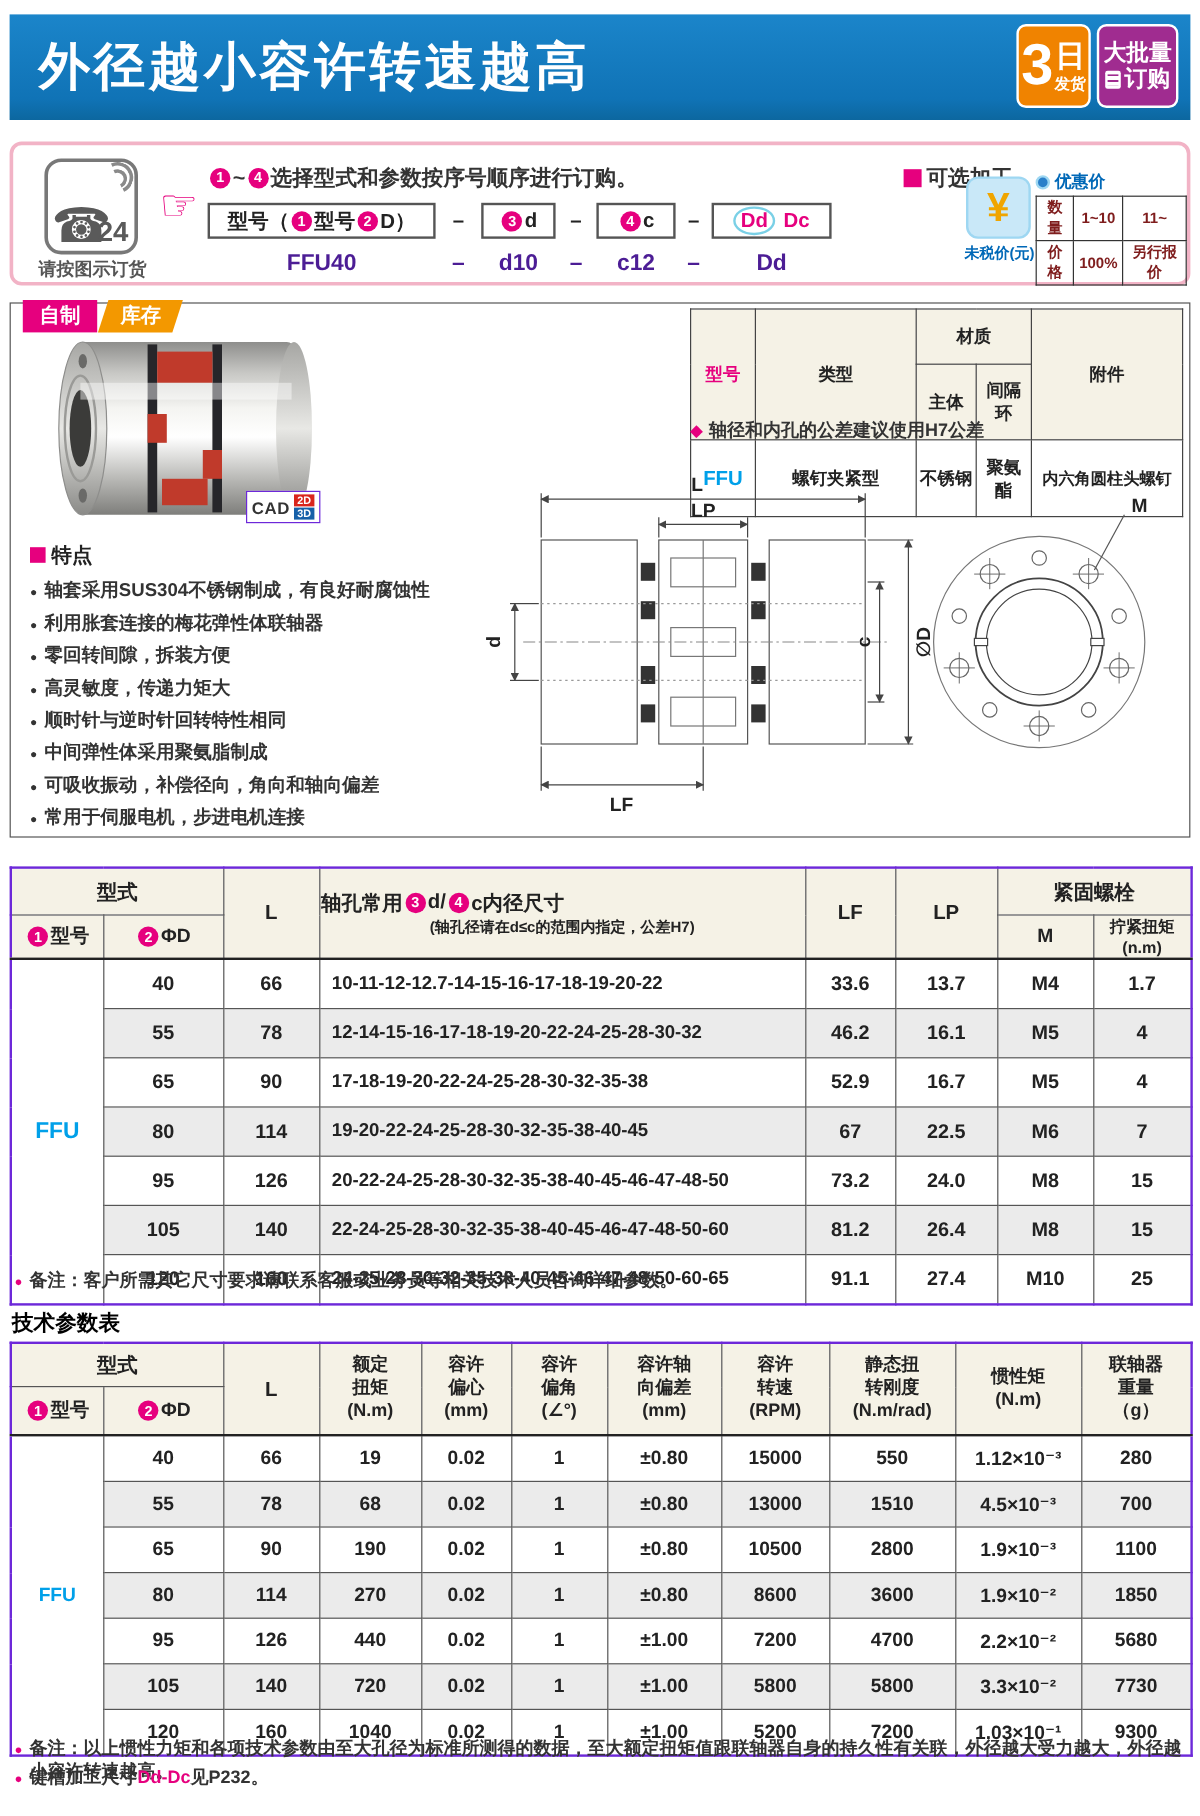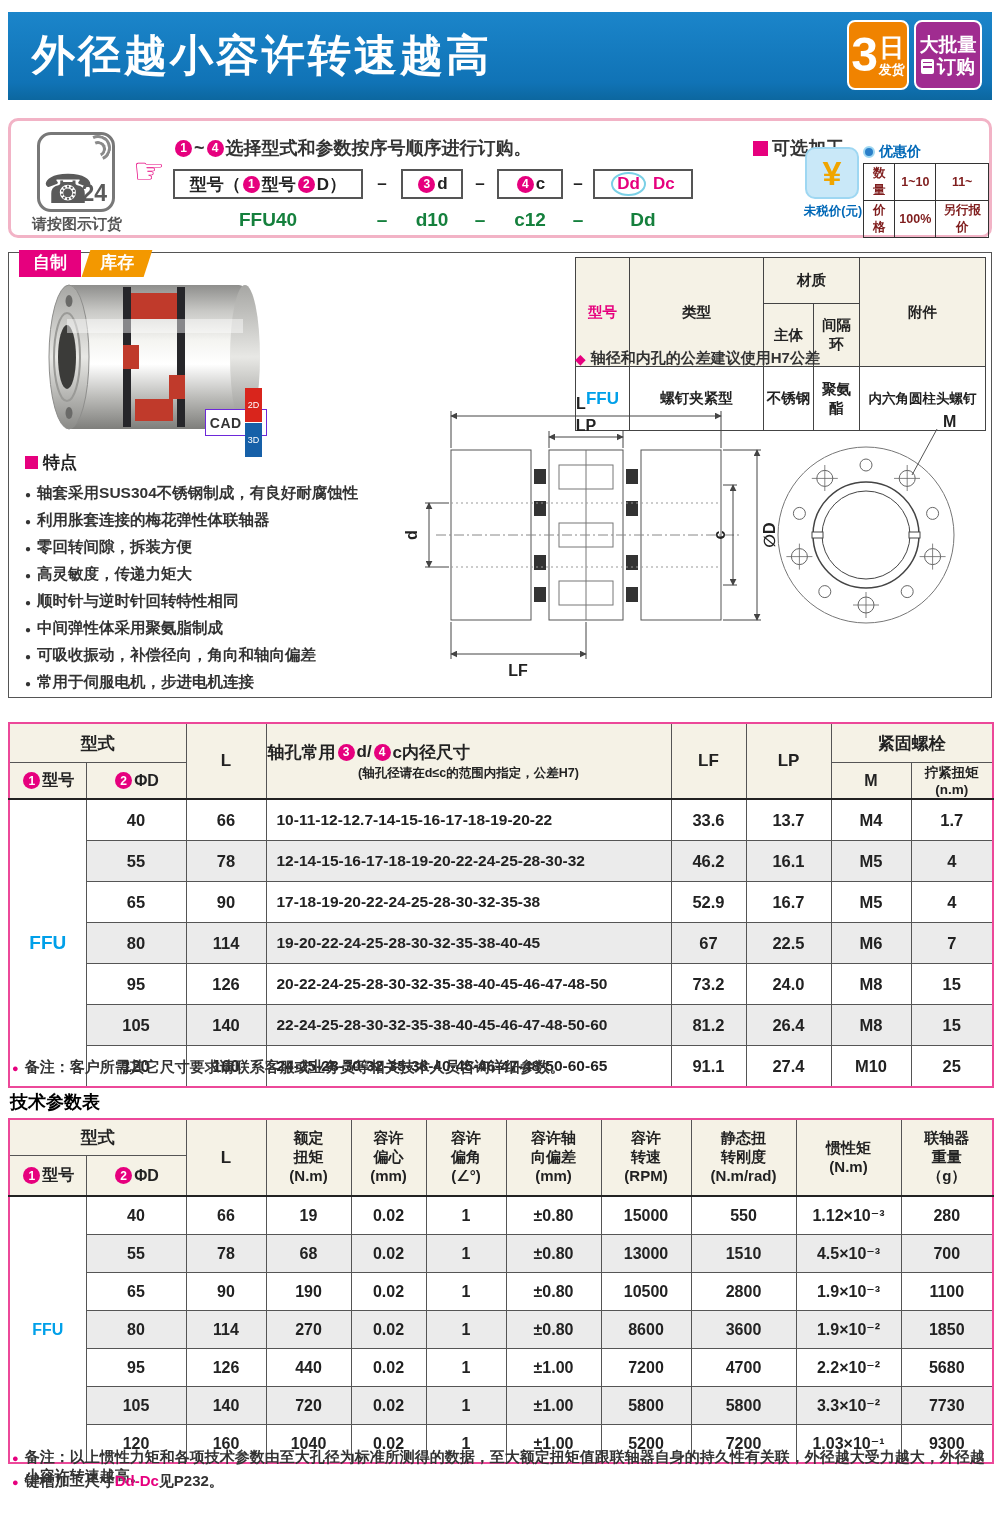--- a/index.html
+++ b/index.html
@@ -39,21 +39,21 @@
         font-size:12px;font-weight:bold;align-items:center;justify-content:center;margin:0 2px;flex:none}
   .oline1{position:absolute;left:162px;top:15px;display:flex;align-items:center;font-size:18px;font-weight:bold;color:#333}
   .opt{position:absolute;left:742px;top:15px;display:flex;align-items:center;font-size:18px;font-weight:bold;color:#333}
   .opt .sq{width:15px;height:15px;background:#e6007e;margin-right:4px}
   .ogrid{position:absolute;left:162px;display:grid;grid-template-columns:190px 38px 62px 34px 66px 30px 100px;
          align-items:center;justify-items:center;font-weight:bold}
   .orow{top:48px;font-size:17px;color:#222}
   .obox{border:2px solid #555;height:30px;width:100%;box-sizing:border-box;display:flex;align-items:center;justify-content:center}
   .pink{color:#e6007e}
   .oval{border:2px solid #7ad0e6;border-radius:50%;padding:0 4px;margin-right:7px}
-  .oex{top:88px;font-size:19px;color:#15803d}
+  .oex{top:88px;font-size:19px;color:#4c1d95}
   .yen{position:absolute;left:794px;top:26px;width:54px;height:52px;background:#c9e8f8;border:2px solid #9ed7f2;
        border-radius:10px;box-sizing:border-box;display:flex;align-items:center;justify-content:center;
        font-size:34px;font-weight:bold;color:#f0a500}
   .yen-label{position:absolute;left:780px;top:82px;width:84px;text-align:center;font-size:12.5px;font-weight:bold;color:#0068b7}
   .disc{position:absolute;left:852px;top:22px;font-size:14px;font-weight:bold;color:#0068b7;display:flex;align-items:center;gap:4px}
   .disc .dot{width:12px;height:12px;border-radius:50%;background:#2a7fc9;border:2px solid #9ed7f2;box-sizing:border-box}
   .ptable{position:absolute;left:852px;top:42px;border-collapse:collapse;font-size:12.5px;font-weight:bold;color:#7f1d1d}
   .ptable td{border:1.5px solid #333;padding:1px 4px;text-align:center;height:16px}
 
   
@@ -61,41 +61,41 @@
   .pbadges{position:absolute;left:10px;top:-3px;display:flex}
   .pb1{background:#e6007e;color:#fff;font-size:17px;font-weight:bold;padding:1px 14px 3px}
   .pb2{background:#f39800;color:#fff;font-size:17px;font-weight:bold;padding:1px 14px 3px;
        transform:skewX(-18deg);margin-left:5px}
   .pb2 span{display:inline-block;transform:skewX(18deg)}
   .photo{position:absolute;left:18px;top:14px;width:240px;height:180px}
   .cadbox{position:absolute;left:196px;top:156px;width:62px;height:27px;border:1px solid #6d28d9;background:#fff;
           display:flex;align-items:center;justify-content:center;gap:3px;box-sizing:border-box}
   .cad-txt{font-size:14px;font-weight:bold;color:#333;letter-spacing:0.5px}
   .cad-col{display:flex;flex-direction:column;gap:1px}
-  .cad2,.cad3{color:#fff;font-size:9px;font-weight:normal;padding:12px 3px;line-height:10px}
+  .cad2,.cad3{color:#fff;font-size:9px;font-weight:bold;padding:0 3px;line-height:10px}
   .cad2{background:#d9251c}.cad3{background:#1660a8}
   .features{position:absolute;left:16px;top:198px;width:356px}
   .ft-title{display:flex;align-items:center;font-size:17px;font-weight:bold;color:#222}
   .ft-title .sq{width:13px;height:13px;background:#e6007e;margin-right:5px}
   .ft-list{margin:6px 0 0;padding:0;list-style:none}
   .ft-list li{font-size:15.5px;font-weight:bold;color:#333;line-height:25px;display:flex;align-items:baseline}
   .ft-list .bdot{font-size:10px;margin-right:6px;color:#333;flex:none}
   .spec{position:absolute;left:566px;top:4px;border-collapse:collapse;table-layout:fixed}
   .spec th,.spec td{border:1px solid #444;text-align:center;font-size:14.5px;font-weight:bold;color:#222;padding:12px 2px;overflow:hidden}
   .spec th{background:#f5f2e6;height:21px}
   .spec td{height:39px;background:#fff}
   .spec .pinktxt{color:#e6007e}
   .spec .bluetxt{color:#00a0e9;font-size:17px}
   .tol{position:absolute;left:566px;top:96px;font-size:15px;font-weight:bold;color:#333;display:flex;align-items:center}
   .tol .dia{color:#e6007e;margin-right:5px;font-size:14px}
   .draw{position:absolute;left:372px;top:132px;width:606px;height:306px}
   .draw text{font-family:"Liberation Sans","DejaVu Sans",sans-serif;font-weight:bold;fill:#222;font-size:16px}
 
   
-  .dt{position:absolute;border-collapse:collapse;table-layout:fixed;font-weight:bold;color:#222;border:2px solid #ec4899}
+  .dt{position:absolute;border-collapse:collapse;table-layout:fixed;font-weight:bold;color:#222;border:2px solid #6d28d9}
   .dt th,.dt td{border:1px solid #555;text-align:center;overflow:hidden}
   .dt th{background:#f5f2e6;font-size:17px}
   .dt thead{border-bottom:2px solid #222}
   .t1{left:8px;top:722px;width:984px}
   .t1 .hrow1 th{height:36px}
   .t1 .hrow2 th{height:26px;font-size:16px}
   .boreh .bm{font-size:17px;display:flex;align-items:center;justify-content:flex-start}
   .boreh .bs{font-size:12.5px;margin-top:1px}
   .t1 td{height:38px;font-size:16.5px}
   .t1 td.bore{text-align:left;padding-left:10px;font-size:15.5px}

